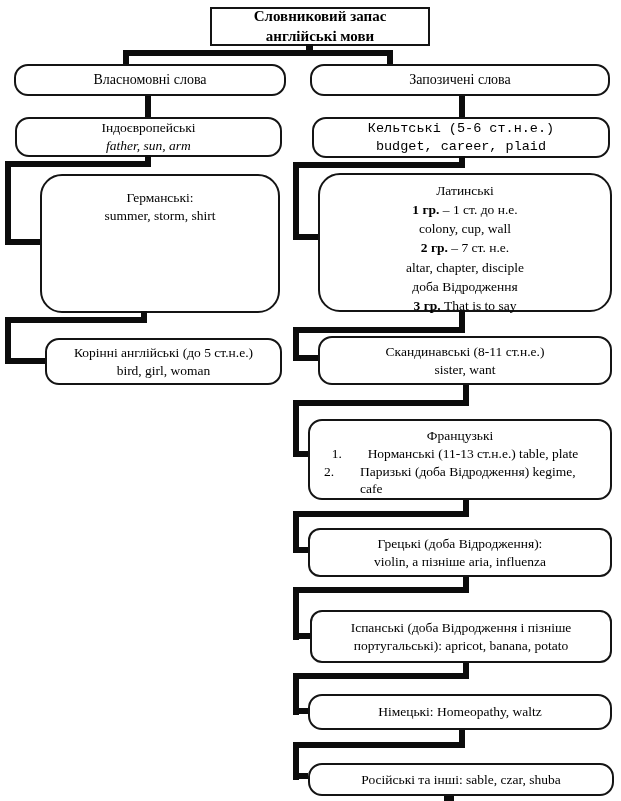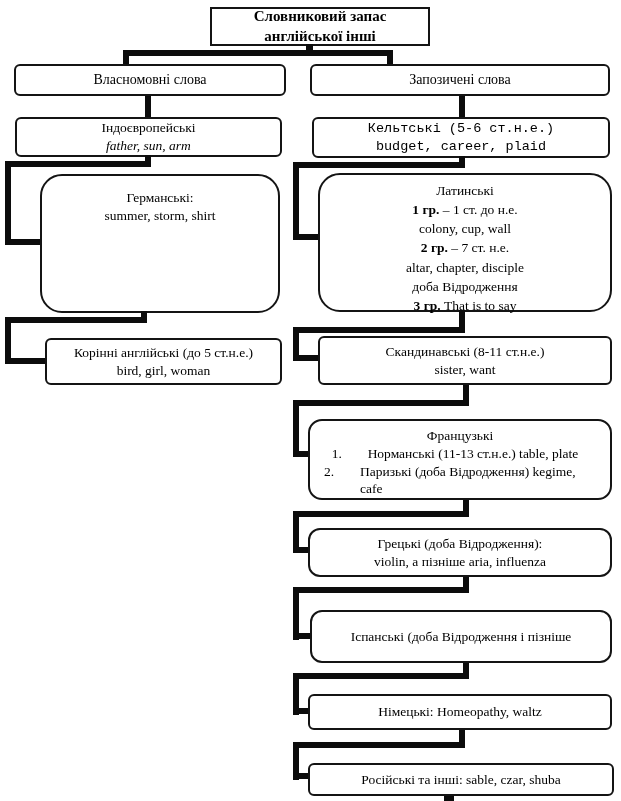--- a/index.html
+++ b/index.html
@@ -3,21 +3,21 @@
 <meta charset="utf-8">
 <style>
   * { margin:0; padding:0; box-sizing:border-box; }
   html,body { background:#fff; }
   body {
     width:621px; height:801px; position:relative; overflow:hidden;
     font-family:"Liberation Serif","DejaVu Serif",serif; color:#000;
   }
   .page { position:absolute; left:0; top:0; width:621px; height:801px; background:#ffffff; }
   .box {
-    position:absolute; background:#fff; border:2px solid #141414; border-radius:6px;
+    position:absolute; background:#fff; border:2px solid #141414; border-radius:14px;
     display:flex; flex-direction:column; align-items:center; justify-content:center;
     text-align:center; font-size:13.5px; line-height:1.32;
   }
   .box.tall { border-radius:22px; justify-content:flex-start; padding-top:13px; }
   .box.root { border-radius:0; border-width:2.5px; font-weight:bold; font-size:15px; line-height:1.3; }
   .conn { position:absolute; background:#0c0c0c; }
   .b { font-weight:bold; }
   .i { font-style:italic; }
   .latin-lines { line-height:1.42; }
   .french-box { align-items:center; justify-content:flex-start; padding-top:6px; }
@@ -26,21 +26,21 @@
   .french-num { width:50px; padding-left:14px; flex:0 0 auto; }
   .french-text { flex:1 1 auto; padding-right:24px; }
 </style>
 </head>
 <body>
 
 <div class="page">
 
   <div class="box root" style="left:210px; top:7px; width:220px; height:39px;">
     <div>Словниковий запас</div>
-    <div>англійської інші</div>
+    <div>англійські мови</div>
   </div>
 
   <div class="conn" style="left:306px; top:44px; width:7px; height:10px;"></div>
   <div class="conn" style="left:123px; top:50px; width:270px; height:6px;"></div>
   <div class="conn" style="left:123px; top:50px; width:6px; height:15px;"></div>
   <div class="conn" style="left:387px; top:50px; width:6px; height:15px;"></div>
 
   <div class="box" style="left:14px; top:64px; width:272px; height:32px; font-size:14px;">
     <div>Власномовні слова</div>
   </div>
@@ -134,20 +134,21 @@
     <div>violin, а пізніше aria, influenza</div>
   </div>
 
   <div class="conn" style="left:463px; top:577px; width:6px; height:12px;"></div>
   <div class="conn" style="left:293px; top:587px; width:176px; height:6px;"></div>
   <div class="conn" style="left:293px; top:587px; width:6px; height:53px;"></div>
   <div class="conn" style="left:293px; top:633px; width:19px; height:6px;"></div>
 
   <div class="box" style="left:310px; top:610px; width:302px; height:53px; border-radius:12px;">
     <div>Іспанські (доба Відродження і пізніше</div>
+    <div>португальські): apricot, banana, potato</div>
   </div>
 
   <div class="conn" style="left:463px; top:663px; width:6px; height:12px;"></div>
   <div class="conn" style="left:293px; top:673px; width:176px; height:6px;"></div>
   <div class="conn" style="left:293px; top:673px; width:6px; height:42px;"></div>
   <div class="conn" style="left:293px; top:708px; width:15px; height:6px;"></div>
 
   <div class="box" style="left:308px; top:694px; width:304px; height:36px;">
     <div>Німецькі: Homeopathy, waltz</div>
   </div>

